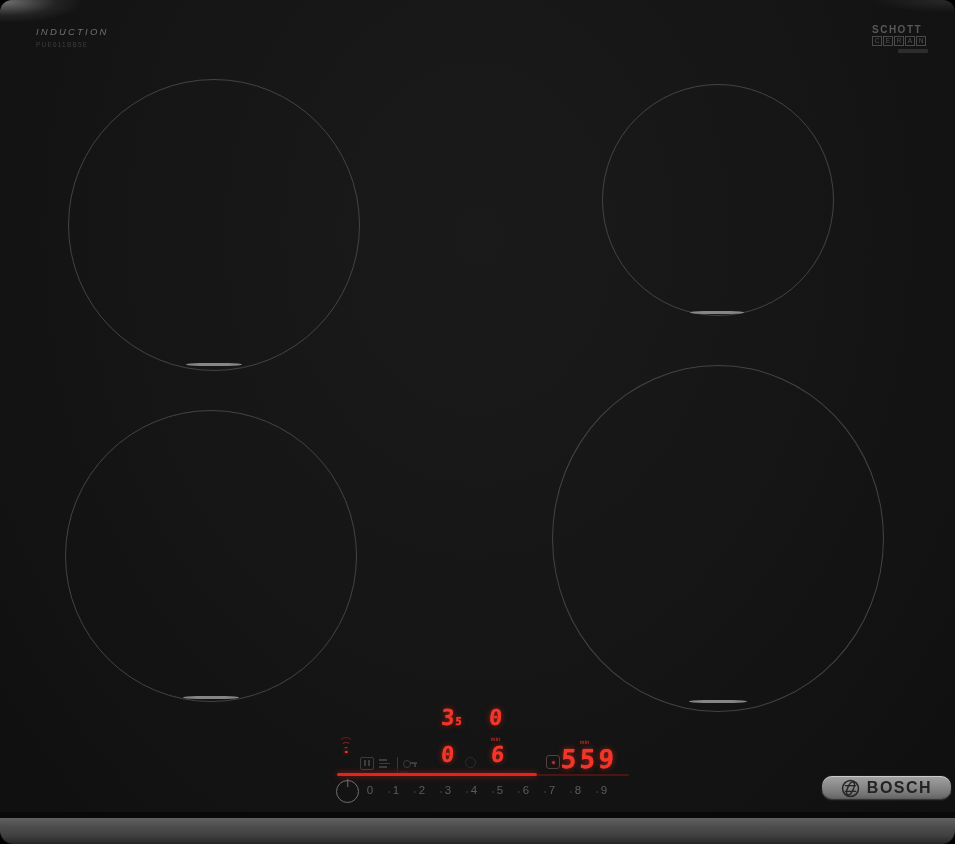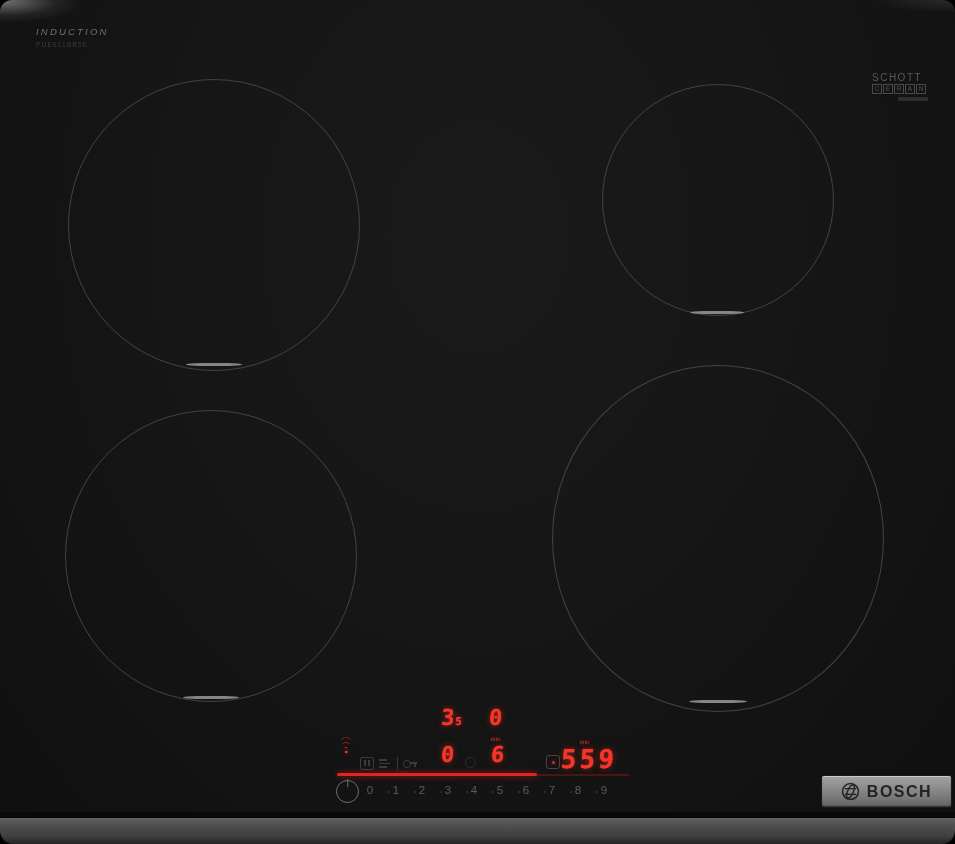--- a/index.html
+++ b/index.html
@@ -17,21 +17,21 @@
        border-radius:0 0 14px 14px;
        background:linear-gradient(180deg,#606060 0%,#4c4c4c 35%,#3f3f3f 70%,#242424 100%);}
   
   .zone{position:absolute;border:1px solid #434343;border-radius:50%;
         box-shadow:inset 0 0 2px rgba(255,255,255,.04);}
   .zone-mark{position:absolute;height:3px;background:#9a9a9a;border-radius:50%/100%;
         opacity:.85;filter:blur(.3px);}
   .type-label{position:absolute;left:36px;top:26px;font-size:9.5px;letter-spacing:2.2px;color:#707070;font-style:italic;}
   .model-label{position:absolute;left:36px;top:41px;font-size:6.5px;letter-spacing:1.2px;color:#3c3c3c;}
   .schott{position:absolute;left:872px;top:24px;width:62px;text-align:left;}
-  .schott-l1{font-size:10px;font-weight:normal;letter-spacing:1.5px;color:#585858;margin-top:48px;}
+  .schott-l1{font-size:10px;font-weight:bold;letter-spacing:1.5px;color:#585858;}
   .schott-l2{margin-top:1px;display:flex;gap:1px;}
   .schott-l2 span{display:inline-block;border:0.5px solid #4a4a4a;color:#565656;
         font-size:6.5px;line-height:8px;width:8px;text-align:center;}
   .schott-sub{margin-top:3px;margin-left:26px;width:30px;height:4px;background:#2d2d2d;
         border-radius:1px;filter:blur(.4px);}
   
   .led{font-family:"DejaVu Sans Mono",monospace;font-weight:bold;color:#f5352a;
        text-shadow:0 0 6px rgba(255,45,25,.55),0 0 1px rgba(255,70,45,.9);
        transform:skewX(-4deg);}
   .seg-sm{position:absolute;font-size:22px;line-height:24px;}
@@ -68,21 +68,21 @@
        background:#b03a30;box-shadow:0 0 3px rgba(255,40,20,.6);}
   .slider-bright{position:absolute;left:337px;top:773px;width:200px;height:3px;border-radius:2px;
        background:#e2241d;box-shadow:0 0 6px rgba(255,35,20,.55);}
   .slider-dim{position:absolute;left:537px;top:774px;width:92px;height:2px;border-radius:2px;background:#4e1411;}
   .power{position:absolute;left:336px;top:780px;width:21px;height:21px;border:1.5px solid #6f6f6f;border-radius:50%;}
   .power i{position:absolute;left:50%;top:-2px;width:1.5px;height:8px;background:#6f6f6f;transform:translateX(-50%);}
   .numrow{position:absolute;top:784px;height:14px;}
   .numrow .n{position:absolute;width:16px;text-align:center;font-size:11.5px;color:#5c5c5c;top:0;}
   .numrow .sep{position:absolute;width:2px;height:2px;border-radius:50%;background:#323232;top:7px;}
   
-  .badge{position:absolute;left:822px;top:776px;width:129px;height:31px;border-radius:2px;
+  .badge{position:absolute;left:822px;top:776px;width:129px;height:24px;border-radius:10px;
        background:linear-gradient(180deg,#a2a2a2 0%,#8b8b8b 40%,#757575 75%,#5f5f5f 100%);
        box-shadow:inset 0 1px 0 rgba(255,255,255,.45), inset 0 -1px 1px rgba(0,0,0,.5), 0 0 0 1px #1a1a1a;
        display:flex;align-items:center;justify-content:center;gap:7px;}
   .bosch-text{font-size:16px;font-weight:bold;letter-spacing:1.5px;color:#232323;
        font-family:"Liberation Sans",sans-serif;}
 </style>
 </head>
 <body>
 
 <div class="stage">

